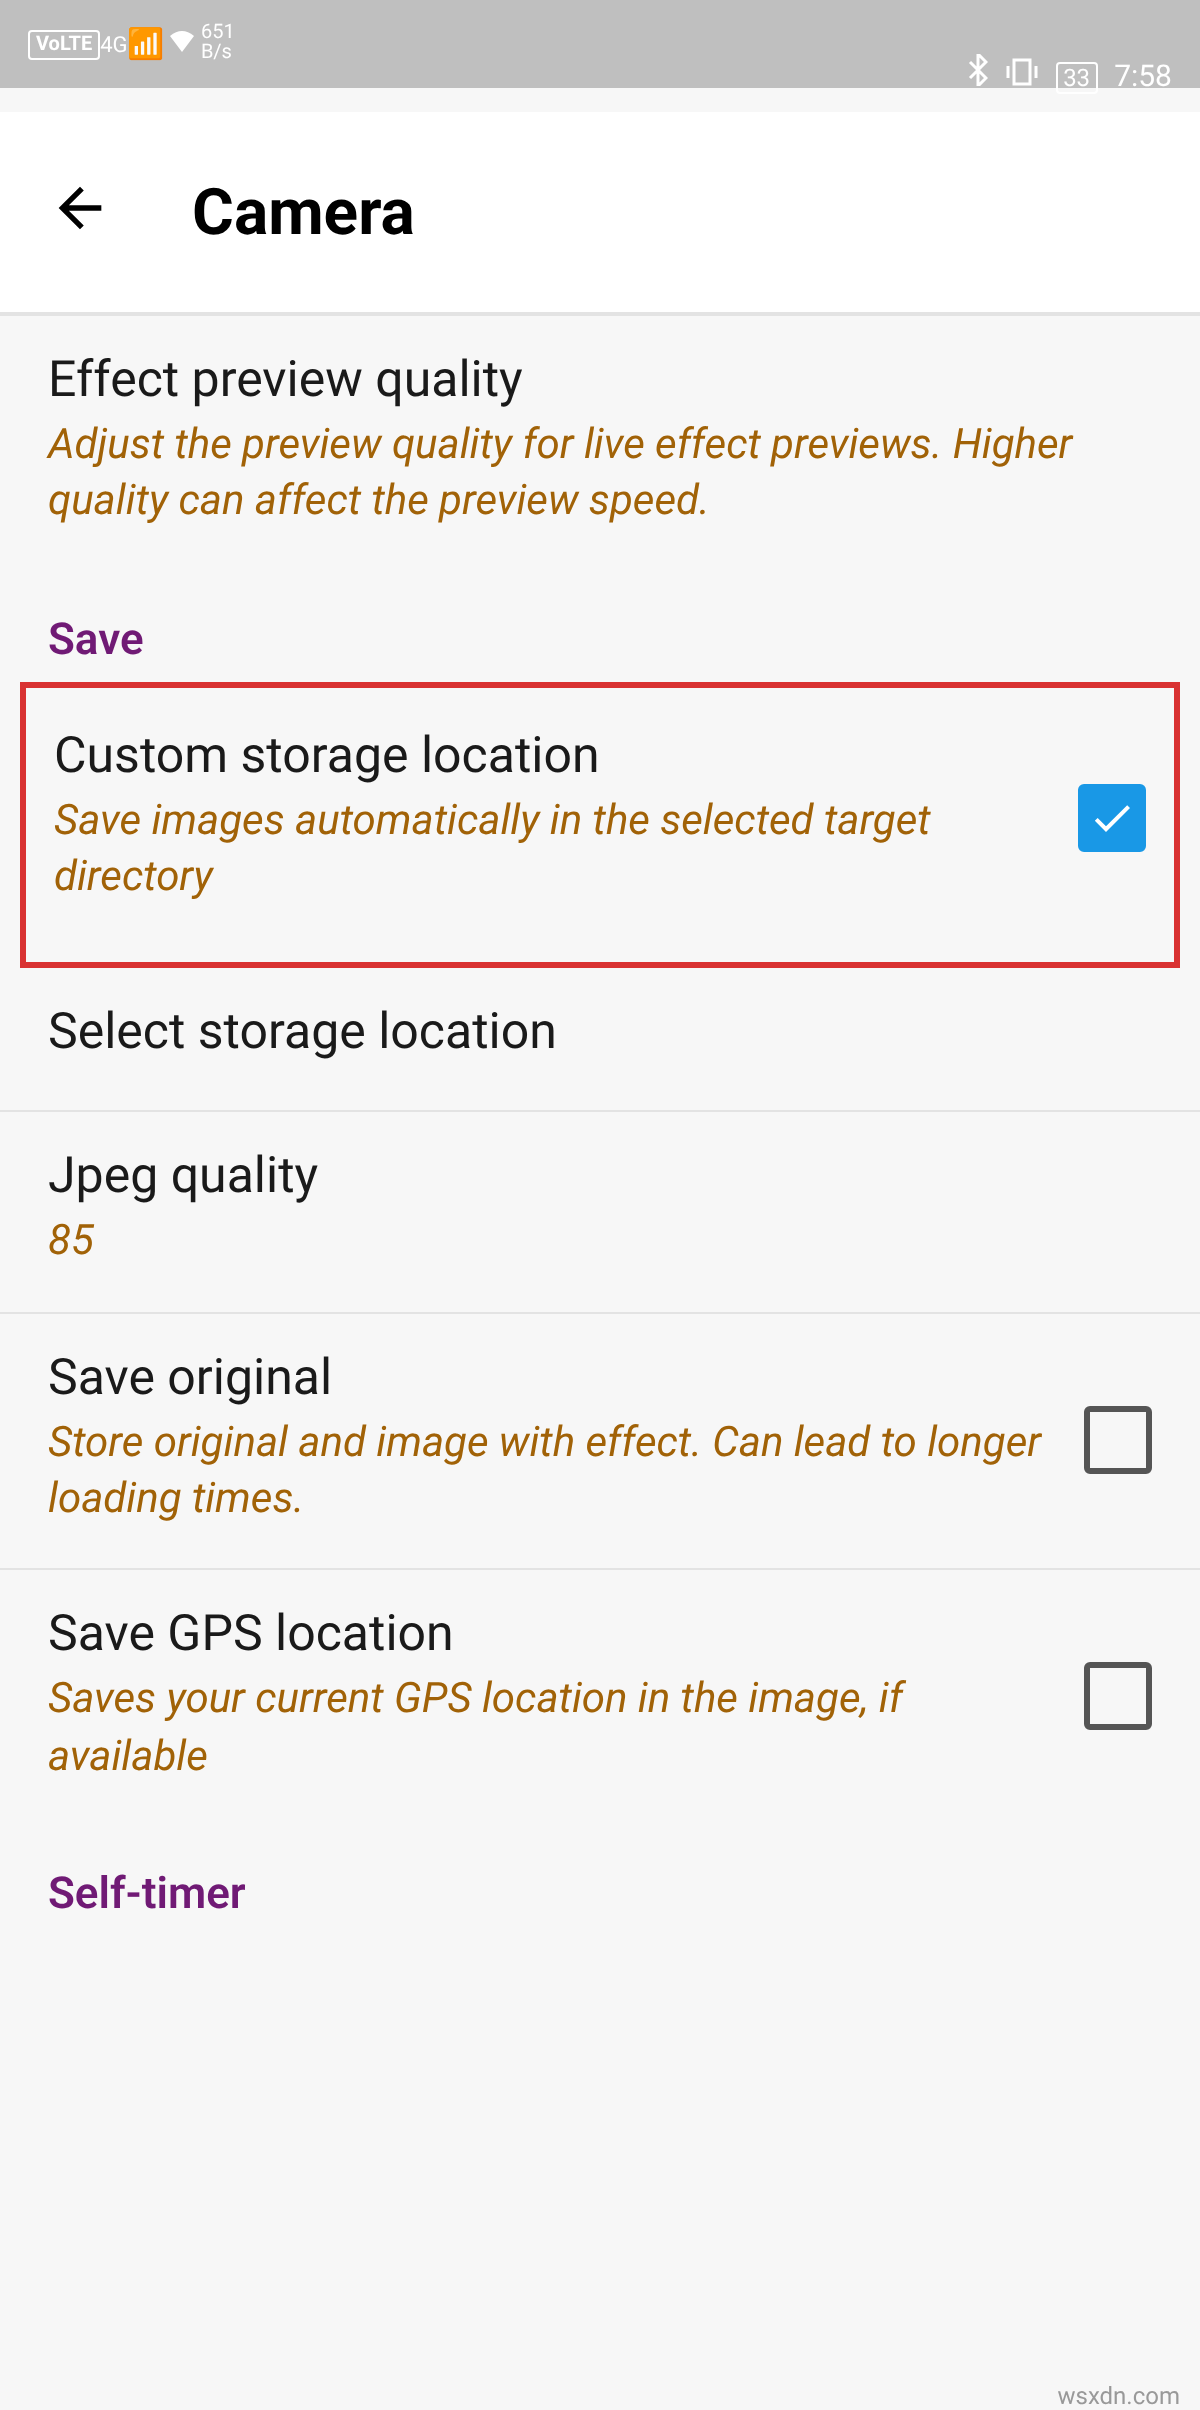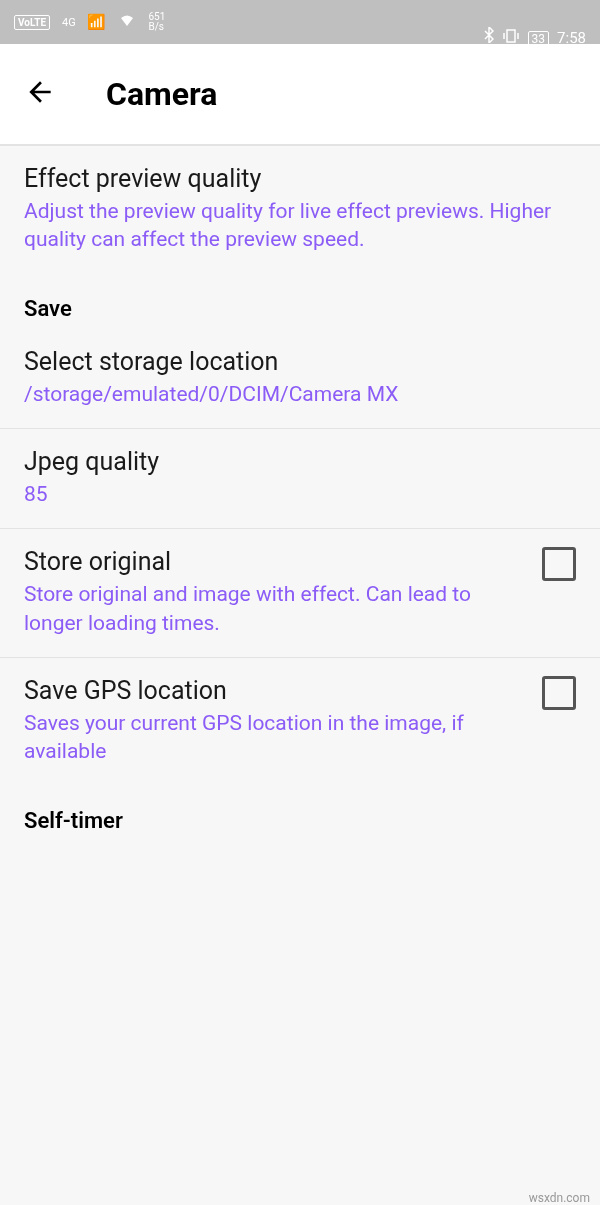--- a/index.html
+++ b/index.html
@@ -21,82 +21,85 @@
       display: flex;
       justify-content: space-between;
       align-items: center;
       padding: 0 14px;
       color: #ffffff;
       font-size: 15px;
     }
     .status-left {
       display: flex;
       align-items: center;
-      gap: 12px;
+      gap: 0;
     }
     .volte-badge {
       border: 1.5px solid #fff;
       font-size: 10px;
       padding: 1px 3px;
       font-weight: bold;
       border-radius: 2px;
     }
     .status-right {
       display: flex;
       align-items: flex-end;
       gap: 8px;
       margin-top: 29px;
     }
     .header {
       background: #ffffff;
       height: 100px;
       display: flex;
       align-items: center;
       padding: 0 24px;
-      gap: 50px;
+      gap: 40px;
+      margin-top: 12px;
     }
     .back-arrow {
       cursor: pointer;
     }
     .header-title {
       font-size: 32px;
       font-weight: 700;
       color: #000;
     }
     .content {
       background: #f7f7f7;
     }
     .setting-item {
       padding: 18px 24px 20px 24px;
       border-bottom: 1px solid #e3e3e3;
       display: flex;
+      align-items: center;
       justify-content: space-between;
       gap: 20px;
       cursor: pointer;
     }
     .setting-item.no-border {
       border-bottom: none;
     }
     .setting-text {
       flex: 1;
     }
     .setting-title {
       font-size: 25px;
       color: #1a1a1a;
       margin-bottom: 4px;
     }
     .setting-subtitle {
       font-size: 21px;
-      color: #8b5cf6;
+      color: #a16207;
       line-height: 1.35;
+      font-style: italic;
     }
     .section-header {
       font-size: 22px;
       font-weight: 600;
-      color: #000000;
+      color: #701a75;
       padding: 22px 24px 8px 24px;
     }
     .checkbox {
       width: 34px;
       height: 34px;
       border: 3px solid #555;
       border-radius: 3px;
       flex-shrink: 0;
       display: flex;
       align-items: center;
@@ -190,38 +193,50 @@
 
   <div class="setting-item no-border">
     <div class="setting-text">
       <div class="setting-title">Effect preview quality</div>
       <div class="setting-subtitle">Adjust the preview quality for live effect previews. Higher quality can affect the preview speed.</div>
     </div>
   </div>
 
   <div class="section-header">Save</div>
 
+  <div class="highlight-box">
+    <div class="setting-item">
+      <div class="setting-text">
+        <div class="setting-title">Custom storage location</div>
+        <div class="setting-subtitle">Save images automatically in the selected target directory</div>
+      </div>
+      <div class="checkbox checked">
+        <svg width="24" height="24" viewBox="0 0 24 24">
+            <path d="M9 16.17L4.83 12l-1.42 1.41L9 19 21 7l-1.41-1.41z" fill="#fff"></path>
+          </svg>
+      </div>
+    </div>
+  </div>
 
   <div class="setting-item" style="">
     <div class="setting-text">
       <div class="setting-title">Select storage location</div>
-      <div class="setting-subtitle">/storage/emulated/0/DCIM/Camera MX</div>
     </div>
   </div>
 
   <div class="setting-item">
     <div class="setting-text">
       <div class="setting-title">Jpeg quality</div>
       <div class="setting-subtitle">85</div>
     </div>
   </div>
 
   <div class="setting-item">
     <div class="setting-text">
-      <div class="setting-title">Store original</div>
+      <div class="setting-title">Save original</div>
       <div class="setting-subtitle">Store original and image with effect. Can lead to longer loading times.</div>
     </div>
     <div class="checkbox">
       
     </div>
   </div>
 
   <div class="setting-item no-border">
     <div class="setting-text">
       <div class="setting-title">Save GPS location</div>

